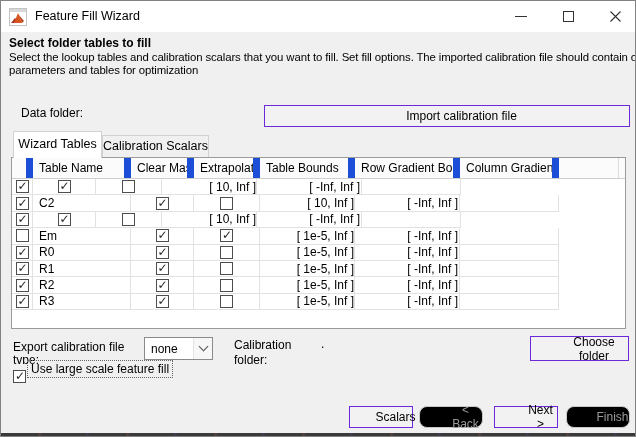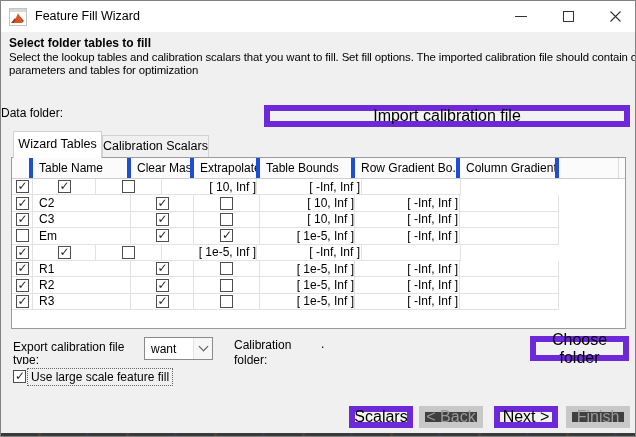--- a/index.html
+++ b/index.html
@@ -17,38 +17,38 @@
   .app-icon .bar { position:absolute; top:0; left:0; right:0; height:3px; background:#d8d8d8; }
   .title-text { position:absolute; left:34px; top:8px; font-size:12.5px; }
   .win-btn { position:absolute; top:0; width:32px; height:31px; display:flex; align-items:center; justify-content:center; }
   .min-glyph { width:12px; height:1px; background:#333; }
   .max-glyph { width:11px; height:11px; border:1px solid #333; }
   
   .heading { position:absolute; left:8px; top:35px; font-weight:bold; font-size:12px; }
   .desc { position:absolute; left:8px; font-size:11.4px; letter-spacing:-0.12px; white-space:nowrap; }
   .desc1 { top:50px; } .desc2 { top:63px; }
   
-  .data-folder-label { position:absolute; left:0; top:105px; }
+  .data-folder-label { position:absolute; left:20px; top:105px; }
   .btn {
-    background:#f2f2f2; border:6px solid #6d28d9; color:#000;
-    font-family:"Liberation Sans", sans-serif; font-size:16px;
-    display:flex; align-items:center; justify-content:center; cursor:default;
+    background:#f2f2f2; border:1px solid #6d28d9; color:#000;
+    font-family:"Liberation Sans", sans-serif; font-size:12px;
+    display:flex; align-items:center; justify-content:center; cursor:default;padding-left:29px;
   }
-  .btn.disabled { background:#404040; border-color:#c8c8c8; color:#9a9a9a; }
+  .btn.disabled { background:#000000; border-color:#c8c8c8; color:#9a9a9a;border-radius:8px; }
   .import-btn { position:absolute; left:263px; top:104px; width:366px; height:22px; }
   
   .tab { position:absolute; border:1px solid #d2d2d2; border-bottom:none;
     display:flex; align-items:flex-start; justify-content:center; font-size:12.5px; }
   .tab-active { left:12px; top:130px; width:89px; height:27px; background:#fff; z-index:3; padding-top:5px; }
   .tab-inactive { left:101px; top:134px; width:107px; height:22px; background:#f0f0f0; z-index:2; padding-top:3px; }
   
   .lookup-table { position:absolute; left:10px; top:156px; width:615px; height:172px;
     background:#fff; border:1px solid #9b9b9b; z-index:1; }
   .t-header { display:flex; height:21px; background:#fbfbfb; border-bottom:1px solid #cfcfcf; }
-  .t-header .hcell { border-right:4px solid #1d4ed8; padding:3px 0 0 6px; overflow:hidden; white-space:nowrap; }
+  .t-header .hcell { border-right:7px solid #1d4ed8; padding:3px 0 0 6px; overflow:hidden; white-space:nowrap; }
   .t-header .hfiller { flex:1; border-right:none; position:relative; }
   .t-header .hfiller .sub { position:absolute; left:0; top:0; bottom:0; width:60px; border-right:1px solid #dcdcdc; }
   .t-row { display:flex; height:16.4px; }
   .t-row .cell { border-right:1px solid #e2e2e2; border-bottom:1px solid #e2e2e2;
     overflow:hidden; white-space:nowrap; display:flex; align-items:center; }
   .t-row .filler { flex:1; border:none; }
   .c0 { width:21px; justify-content:center; }
   .c1 { width:98px; padding-left:6px; }
   .c2 { width:63px; justify-content:center; }
   .c3 { width:66px; justify-content:center; }
@@ -67,21 +67,21 @@
     background:#fff; border:1px solid #8a8a8a; }
   .combo .val { position:absolute; left:6px; top:4px; }
   .combo .arrow-zone { position:absolute; right:0; top:0; bottom:0; width:19px;
     background:#f7f7f7; border-left:1px solid #e3e3e3; display:flex; align-items:center; justify-content:center; }
   .chev { width:7px; height:7px; border-right:1px solid #555; border-bottom:1px solid #555;
     transform:rotate(45deg); margin-top:-4px; }
   .calib-label { position:absolute; left:233px; top:337px; line-height:15px; }
   .calib-value { position:absolute; left:320px; top:336px; }
   .choose-btn { position:absolute; left:529px; top:335px; width:99px; height:25px; }
   .ls-check { position:absolute; left:12px; top:369px; }
-  .ls-label { position:absolute; left:26px; top:367px; border:1px dotted #666; padding:1px 3px; }
+  .ls-label { position:absolute; left:26px; top:359px; border:1px dotted #666; padding:1px 3px; }
   
   .footer-btn { position:absolute; top:405px; width:64px; height:22px; }
   
   .bottom-strip { position:absolute; left:0; right:0; bottom:0; height:3px;
     background:repeating-linear-gradient(90deg,#3a3a3a 0 37px,#55403c 37px 40px,#3a3a3a 40px 85px,#3d3d53 85px 88px); }
 </style>
 </head>
 <body>
 
 <div class="window">
@@ -163,21 +163,20 @@
       <div class="cell c4">[ 10, Inf ]</div>
       <div class="cell c5">[ -Inf, Inf ]</div>
       <div class="cell c6"></div>
       <div class="cell filler"></div>
     </div>
 
     <div class="t-row">
       <div class="cell c0">
             <div class="cb checked"></div>
           </div>
-      <div class="cell c1">C3</div>
       <div class="cell c2">
             <div class="cb checked"></div>
           </div>
       <div class="cell c3">
             <div class="cb"></div>
           </div>
       <div class="cell c4">[ 10, Inf ]</div>
       <div class="cell c5">[ -Inf, Inf ]</div>
       <div class="cell c6"></div>
       <div class="cell filler"></div>
@@ -197,20 +196,21 @@
       <div class="cell c4">[ 1e-5, Inf ]</div>
       <div class="cell c5">[ -Inf, Inf ]</div>
       <div class="cell c6"></div>
       <div class="cell filler"></div>
     </div>
 
     <div class="t-row">
       <div class="cell c0">
             <div class="cb checked"></div>
           </div>
+      <div class="cell c1">R0</div>
       <div class="cell c2">
             <div class="cb checked"></div>
           </div>
       <div class="cell c3">
             <div class="cb"></div>
           </div>
       <div class="cell c4">[ 1e-5, Inf ]</div>
       <div class="cell c5">[ -Inf, Inf ]</div>
       <div class="cell c6"></div>
       <div class="cell filler"></div>
@@ -267,21 +267,21 @@
       <div class="cell filler"></div>
     </div>
   </div>
   </div>
 
   <div class="export-label">
     <div>Export calibration file</div>
     <div>type:</div>
   </div>
   <div class="combo">
-    <span class="val">want</span>
+    <span class="val">none</span>
     <div class="arrow-zone">
       <div class="chev"></div>
     </div>
   </div>
 
   <div class="calib-label">
     <div>Calibration</div>
     <div>folder:</div>
   </div>
   <div class="calib-value">.</div>

